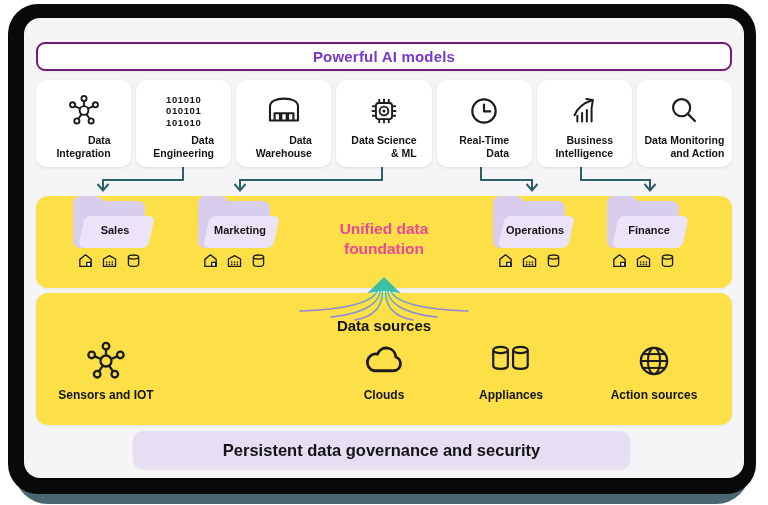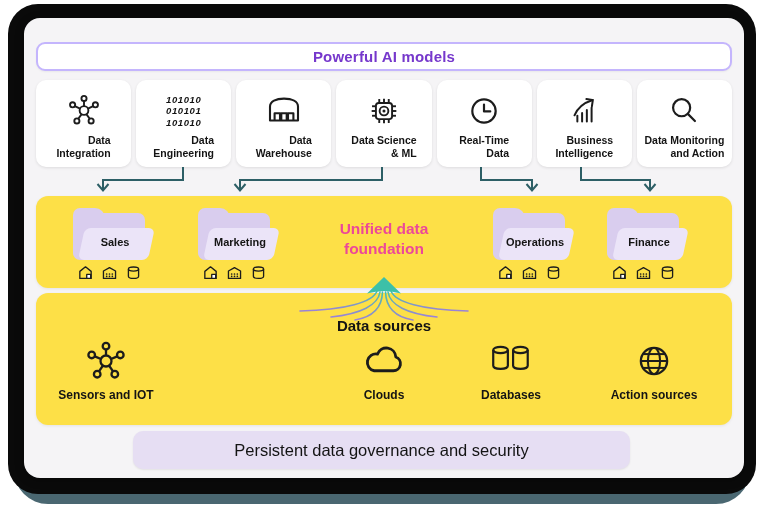--- a/index.html
+++ b/index.html
@@ -8,46 +8,46 @@
 
   .stage { position:relative; width:768px; height:505px; background:#ffffff; overflow:hidden; }
 
   
   .base  { position:absolute; left:14px; top:10px; width:736px; height:494px; border-radius:34px; background:#4a6771; }
   .bezel { position:absolute; left:8px;  top:4px;  width:748px; height:490px; border-radius:30px; background:#0a0a0a; }
   .canvas{ position:absolute; left:24px; top:18px; width:720px; height:460px; border-radius:16px; background:#f5f4f6; box-shadow:0 2px 8px rgba(0,0,0,0.35); }
 
   
   .banner { position:absolute; left:36px; top:42px; width:696px; height:29px; background:#ffffff;
-            border:2px solid #c4b5fd; border-radius:9px; display:flex; align-items:center; justify-content:center;
+            border:2px solid #701a75; border-radius:9px; display:flex; align-items:center; justify-content:center;
             box-shadow:0 1px 2px rgba(0,0,0,0.05); }
   .banner span { font-size:15px; font-weight:700; color:#7638cc; letter-spacing:0.2px; }
 
   
   .cards { position:absolute; left:36px; top:80px; width:696px; height:87px; display:flex; gap:5px; }
   .card  { flex:1 1 0; background:#ffffff; border-radius:10px; box-shadow:0 1px 3px rgba(0,0,0,0.10);
            display:flex; flex-direction:column; align-items:center; padding-top:9px; }
-  .card .ic { height:44px; display:flex; align-items:center; justify-content:flex-end;font-style:italic; }
+  .card .ic { height:44px; display:flex; align-items:center; justify-content:flex-end; }
   .card .lbl { margin-top:1px; font-size:10.5px; font-weight:700; line-height:1.25; text-align:center; color:#141414; }
   .card .lbl span { display:block;text-align:right; }
   .binary { font-size:9.5px; font-weight:700; line-height:1.18; letter-spacing:0.6px; text-align:center; color:#111; }
   .icon-svg { display:block; }
 
   
   .arrows { position:absolute; left:36px; top:166px; width:696px; height:34px; }
 
   
   .band { position:absolute; left:36px; background:#fde047; border-radius:12px; box-shadow:0 1px 3px rgba(0,0,0,0.07); }
   .foundation { top:196px; width:696px; height:92px; }
   .foundation-title { position:absolute; left:296px; top:219px; width:176px; text-align:center;
                       font-size:15.5px; font-weight:700; line-height:1.32; color:#ec4899; }
   .foundation-title span { display:block; }
 
   
-  .folder-group { position:absolute; top:206px; width:84px; height:78px; }
+  .folder-group { position:absolute; top:194px; width:84px; height:78px; }
   .f-back { position:absolute; left:6px; top:7px; width:72px; height:47px; background:#d9cdee; border-radius:7px; }
   .f-back::before { content:""; position:absolute; left:0; top:-5px; width:32px; height:12px; background:#d9cdee; border-radius:7px 10px 0 0; }
   .f-front { position:absolute; left:11px; top:22px; width:70px; height:32px; background:#ebe4f8; border-radius:6px;
              transform:skewX(-12deg); transform-origin:0 100%; }
   .f-label { position:absolute; left:12px; top:30px; width:72px; text-align:center; font-size:11px; font-weight:700; color:#141414; }
   .f-icons { position:absolute; left:0; top:58px; width:100%; display:flex; justify-content:center; gap:7px; }
 
   
   .converge { position:absolute; left:288px; top:276px; width:190px; height:48px; z-index:5; }
 
@@ -55,21 +55,21 @@
   .sources { top:293px; width:696px; height:132px; }
   .sources-title { position:absolute; left:0; top:24px; width:100%; text-align:center; font-size:15px; font-weight:700; color:#141414; }
   .src-item { position:absolute; top:44px; width:130px; display:flex; flex-direction:column; align-items:center; }
   .src-item .ic { height:48px; display:flex; align-items:center; justify-content:center; }
   .src-item .lbl { margin-top:3px; font-size:12px; font-weight:700; color:#141414; white-space:nowrap; }
 
   
   .footer-banner { position:absolute; left:133px; top:431px; width:497px; height:38px; background:#e6def3;
                    border-radius:10px; display:flex; align-items:center; justify-content:center;
                    box-shadow:0 1px 2px rgba(0,0,0,0.08); }
-  .footer-banner span { font-size:16.5px; font-weight:400; color:#141414; }
+  .footer-banner span { font-size:16.5px; font-weight:700; color:#141414; }
 </style>
 </head>
 <body>
 
 <div class="stage">
   <div class="base"></div>
   <div class="bezel"></div>
   <div class="canvas"></div>
 
   <div class="banner">
@@ -377,21 +377,21 @@
 
     <div class="src-item" style="left:410px;">
       <div class="ic">
         <svg class="icon-svg" width="46" height="42" viewBox="0 0 44 40" fill="none" stroke="#1c1c1c" stroke-width="2.1">
           <ellipse cx="12" cy="9.5" rx="7" ry="3"></ellipse>
           <path d="M5,9.5 V24.5 c0,1.7 3.1,3 7,3 s7,-1.3 7,-3 V9.5"></path>
           <ellipse cx="31" cy="9.5" rx="7" ry="3"></ellipse>
           <path d="M24,9.5 V24.5 c0,1.7 3.1,3 7,3 s7,-1.3 7,-3 V9.5"></path>
         </svg>
       </div>
-      <div class="lbl">Databases</div>
+      <div class="lbl">Appliances</div>
     </div>
 
     <div class="src-item" style="left:553px;">
       <div class="ic">
         <svg class="icon-svg" width="42" height="42" viewBox="0 0 40 40" fill="none" stroke="#1c1c1c" stroke-width="2.2">
           <circle cx="20" cy="20" r="12.5"></circle>
           <ellipse cx="20" cy="20" rx="5.8" ry="12.5" stroke-width="1.9"></ellipse>
           <line x1="7.5" y1="20" x2="32.5" y2="20" stroke-width="1.9"></line>
           <line x1="9.6" y1="13.4" x2="30.4" y2="13.4" stroke-width="1.9"></line>
           <line x1="9.6" y1="26.6" x2="30.4" y2="26.6" stroke-width="1.9"></line>

